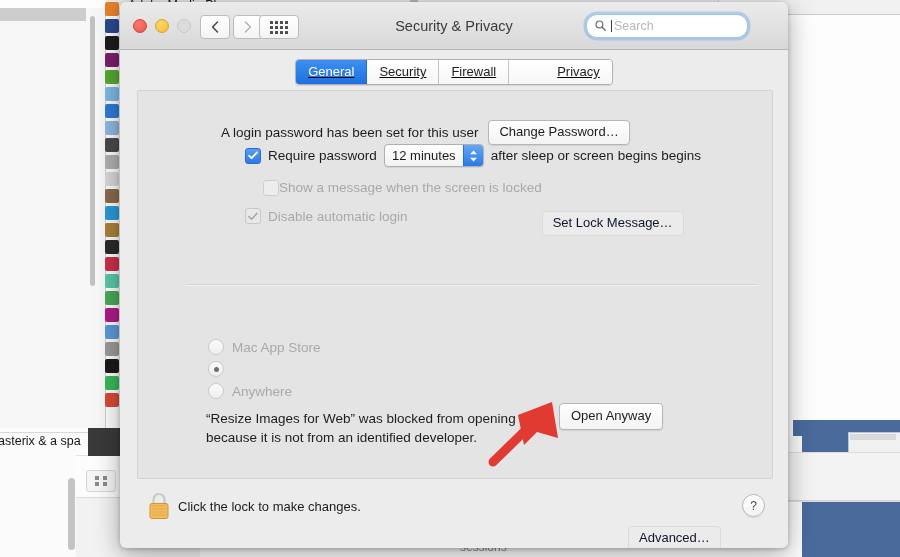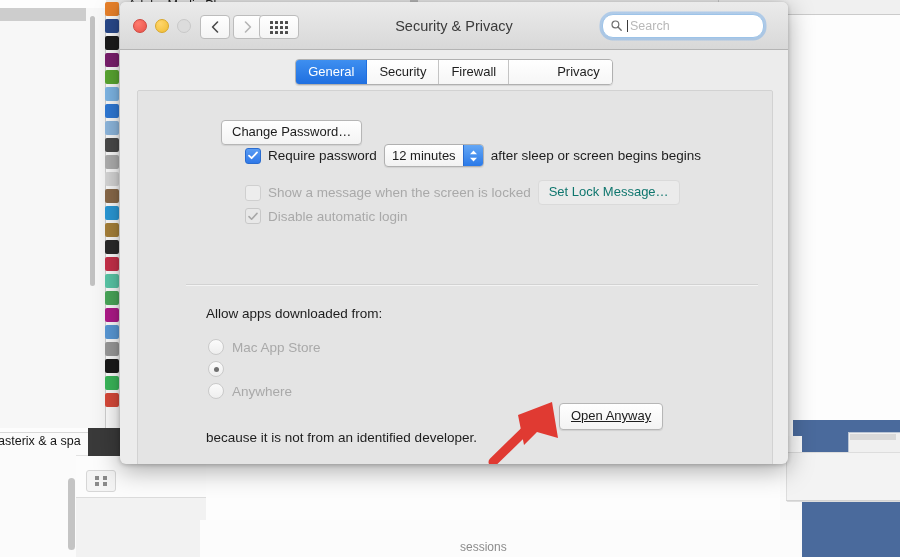--- a/index.html
+++ b/index.html
@@ -110,21 +110,21 @@
   .bg-bottom-text {
     position:absolute; left:460px; top:540px; font-size:12px; color:#8c8c8c;
   }
   .bg-top-right-win {
     position:absolute; left:718px; top:0px; width:182px; height:14px;
     background:#f0f0f0; border-left:1px solid #cbcbcb; border-bottom:1px solid #cbcbcb;
   }
 
   
   .sp-window {
-    position:absolute; left:120px; top:2px; width:668px; height:462px;
+    position:absolute; left:120px; top:2px; width:668px; height:546px;
     background:#ececec;
     border-radius:6px 6px 6px 6px;
     box-shadow: 0 6px 26px rgba(0,0,0,0.34), 0 1px 4px rgba(0,0,0,0.22);
     overflow:hidden;
   }
   .titlebar {
     position:relative; height:47px;
     background: linear-gradient(to bottom, #ebebeb 0%, #d8d8d8 100%);
     border-bottom:1px solid #b4b4b4;
   }
@@ -151,35 +151,36 @@
   }
   .grid-dots { display:grid; grid-template-columns:repeat(4,3px); gap:2px; }
   .grid-dots i { width:3px; height:3px; background:#4c4c4c; border-radius:0.5px; }
 
   .win-title {
     position:absolute; left:0; right:0; top:16px;
     text-align:center; font-size:14.5px; color:#3b3b3b;
   }
 
   .searchfield {
-    position:absolute; left:482px; top:12px; width:160px; height:22px;
+    position:absolute; left:466px; top:12px; width:160px; height:22px;
     background:#ffffff;
     border:1px solid #9dc3e8; border-radius:11px;
     box-shadow: 0 0 0 2.5px rgba(110,170,235,0.45);
     display:flex; align-items:center;
   }
   .search-ico { margin-left:8px; display:block; }
   .search-caret { width:1px; height:12px; background:#3a3a3a; margin-left:5px; }
   .search-ph { margin-left:2px; font-size:12.5px; color:#b8b8b8; }
 
   
   .tabrow { position:absolute; left:0; right:0; top:57px; display:flex; justify-content:center; }
   .tabs {
     display:flex; border:1px solid #b0b0b0; border-radius:4px; overflow:hidden;
     box-shadow: 0 1px 1px rgba(0,0,0,0.10);
+    text-decoration: underline;
   }
   .tab {
     font-size:13px; color:#1e1e1e;
     padding:3px 12px 4px 12px;
     background: linear-gradient(to bottom, #ffffff, #f6f6f6);
     border-right:1px solid #c4c4c4;
     line-height:17px;
   }
   .tab:last-child { border-right:none;padding-left:48px; }
   .tab.active {
@@ -206,24 +207,25 @@
 
   .btn {
     font-size:13px; color:#1c1c1c;
     background: linear-gradient(to bottom, #ffffff, #f3f3f3);
     border:1px solid #b6b6b6; border-radius:4px;
     padding:3px 10px 4px 10px;
     box-shadow: 0 1px 1px rgba(0,0,0,0.09);
     line-height:16px;
   }
   .btn.dim {
-    color:#0f766e;
+    color:#0f172a;
     background:#ebebeb;
     border:1px solid #dadada;
     box-shadow:none;
+    margin-top:31px;
   }
 
   .row-req {
     position:absolute; left:107px; top:53px;
     display:flex; align-items:center; gap:7px;
   }
   .cb {
     width:14px; height:14px; border-radius:3px;
     display:flex; align-items:center; justify-content:center;
     flex:none;
@@ -248,21 +250,21 @@
     font-size:13px; color:#1c1c1c;
   }
   .popup .stepper {
     width:19px;
     background: linear-gradient(to bottom, #64a7f5, #2a79e8);
     border-left:1px solid #2a6ccf;
     display:flex; flex-direction:column; align-items:center; justify-content:center; gap:2px;
   }
   .popup .stepper svg { display:block; }
 
-  .row-msg { position:absolute; left:107px; top:89px; display:flex; align-items:center; gap:7px; }
+  .row-msg { position:absolute; left:125px; top:89px; display:flex; }
   .row-dis { position:absolute; left:107px; top:117px; display:flex; align-items:center; gap:7px;justify-content:flex-end; }
 
   .divider {
     position:absolute; left:48px; top:193px; width:572px; height:1px;
     background:#d2d2d2;
     box-shadow:0 1px 0 #f3f3f3;
   }
 
   .allow-title { position:absolute; left:68px; top:215px; font-size:13.5px; color:#1d1d1d; }
 
@@ -435,20 +437,21 @@
         <div class="tab">Security</div>
         <div class="tab">Firewall</div>
         <div class="tab">Privacy</div>
       </div>
     </div>
 
     <div class="panel">
       <div class="panel-inner">
 
         <div class="row-pw">
+          <span class="lbl">A login password has been set for this user</span>
           <button class="btn">Change Password…</button>
         </div>
 
         <div class="row-req">
           <span class="cb on">
             <span>
               <svg width="10" height="9" viewBox="0 0 10 9">
                 <path d="M1 4.6 L3.6 7.2 L9 1.4" fill="none" stroke="#ffffff" stroke-width="1.8" stroke-linecap="round" stroke-linejoin="round"></path>
               </svg>
             </span>
@@ -480,49 +483,60 @@
               <svg width="10" height="9" viewBox="0 0 10 9">
                 <path d="M1 4.6 L3.6 7.2 L9 1.4" fill="none" stroke="#a8a8a8" stroke-width="1.6" stroke-linecap="round" stroke-linejoin="round"></path>
               </svg>
             </span>
           </span>
           <span class="lbl dim">Disable automatic login</span>
         </div>
 
         <div class="divider"></div>
 
-        <div class="allow-title">Allow apps downloaded from:</div>
 
         <div class="radio-row" style="top:248px;">
           <span class="rb"></span>
           <span class="lbl dim">Mac App Store</span>
         </div>
         <div class="radio-row" style="top:270px;">
           <span class="rb">
             <span class="dot"></span>
           </span>
         </div>
         <div class="radio-row" style="top:292px;">
           <span class="rb"></span>
           <span class="lbl dim">Anywhere</span>
         </div>
 
         <div class="blocked-msg">
-          <br>
+          <span>“Resize Images for Web” was blocked from opening</span><br>
           <span>because it is not from an identified developer.</span>
         </div>
 
         <div class="open-anyway">
-          <button class="btn" style="padding:4px 11px 5px 11px;text-decoration:underline;">Open Anyway</button>
+          <button class="btn" style="padding:4px 11px 5px 11px;">Open Anyway</button>
         </div>
       </div>
     </div>
 
     <svg class="arrow-svg" viewBox="0 0 668 546">
       <g>
         <path d="M373 460 L415 419" stroke="#e03a32" stroke-width="9" stroke-linecap="round"></path>
         <path d="M432 400 L438 436 L417 430 L404 443 L398 413 Z" fill="#e03a32"></path>
       </g>
     </svg>
 
+    <div class="bottombar">
+      <span class="lock">
+        <svg width="26" height="32" viewBox="0 0 26 32">
+          <path d="M7.5 14 L7.5 9.5 A5.5 5.5 0 0 1 18.5 9.5 L18.5 14" fill="none" stroke="#c9c9c9" stroke-width="2.2"></path>
+          <rect x="4" y="13.5" width="18" height="15" rx="2" fill="#f2bb5c" stroke="#cf9635" stroke-width="1"></rect>
+          <path d="M6 16 L20 16 M6 19 L20 19 M6 22 L20 22 M6 25 L20 25" stroke="#e3a94a" stroke-width="1"></path>
+        </svg>
+      </span>
+      <span class="lock-text">Click the lock to make changes.</span>
+      <button class="btn dim advanced">Advanced…</button>
+      <span class="helpbtn">?</span>
+    </div>
 
   </div>
 </div>
 
 </body></html>

